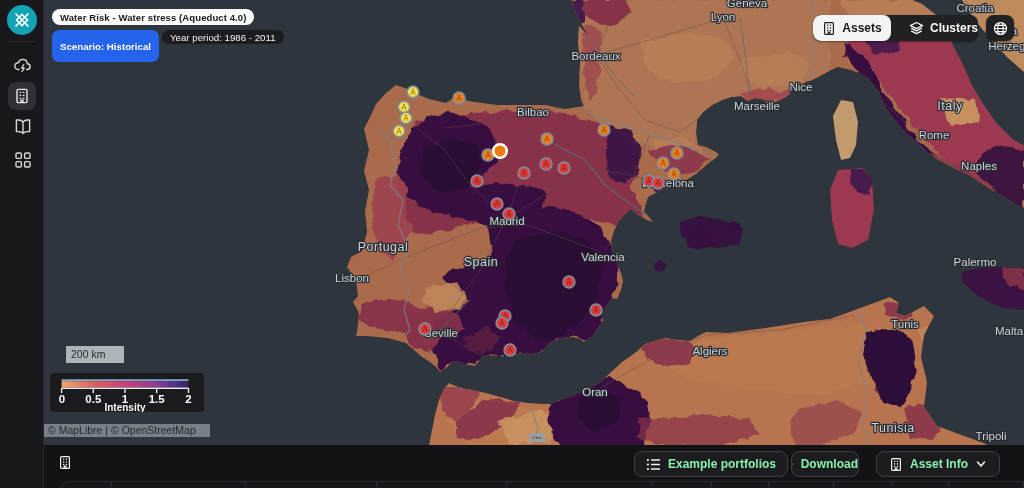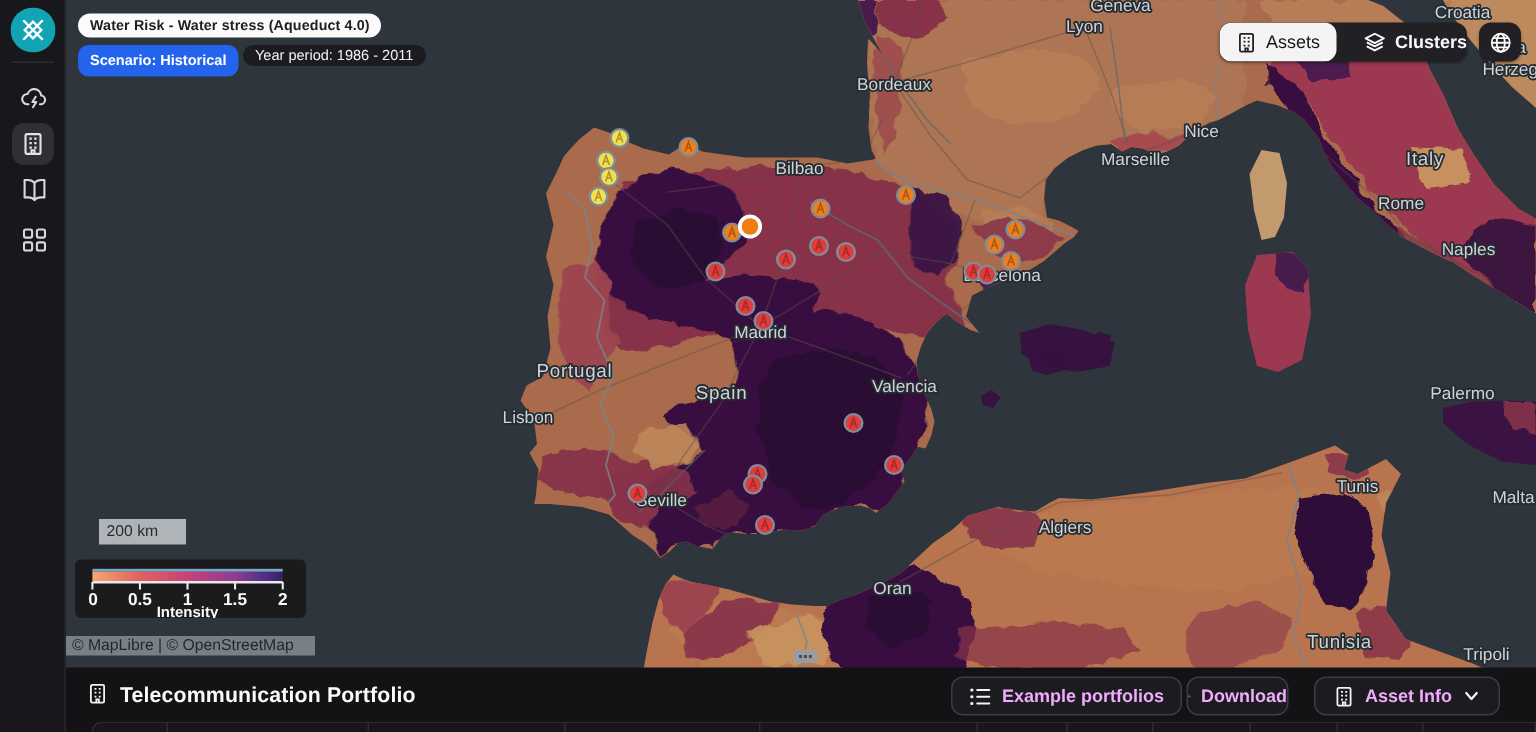--- a/index.html
+++ b/index.html
@@ -2,47 +2,47 @@
 <html><head><meta charset="utf-8">
 <style>
 *{margin:0;padding:0;box-sizing:border-box}
 html,body{width:1024px;height:488px;overflow:hidden;background:#131316;
  font-family:"Liberation Sans",sans-serif;}
 #stage{position:relative;width:1024px;height:488px;overflow:hidden}
 #mapwrap{position:absolute;left:0;top:0;width:1024px;height:446px}
 .pill{position:absolute;display:inline-flex;align-items:center;white-space:nowrap}
 #p1{left:52px;top:9px;height:16px;border-radius:8px;background:#fbfbfc;color:#202024;
  font-size:9.5px;font-weight:700;padding:0 8px;letter-spacing:.1px}
-#p2{left:52px;top:30px;height:21px;border-radius:7px;background:#2463eb;color:#fff;
+#p2{left:52px;top:30px;height:32px;border-radius:7px;background:#2463eb;color:#fff;
  font-size:9.7px;font-weight:700;padding:0 8px}
 #p3{left:162px;top:30px;height:14px;border-radius:7px;background:#1b1b20;color:#f4f4f5;
  font-size:9.7px;font-weight:400;padding:0 8px}
 #seg{position:absolute;left:813px;top:15px;width:165px;height:26px;background:#202025;
  border-radius:8px;display:flex;overflow:hidden;box-shadow:0 1px 2px rgba(0,0,0,.4)}
 #seg .sa{width:78px;height:26px;background:#f4f4f4;color:#18181b;border-radius:8px;
- display:flex;align-items:center;justify-content:center;font-size:12px;font-weight:400;gap:6px}
+ display:flex;align-items:center;justify-content:center;font-size:12px;font-weight:700;gap:6px}
 #seg .sb{flex:1;display:flex;align-items:center;justify-content:flex-end;color:#fafafa;
  font-size:12px;font-weight:700;gap:6px}
 #globe{position:absolute;left:986px;top:15px;width:28px;height:26px;background:#202025;
  border-radius:8px;display:flex;align-items:center;justify-content:center;box-shadow:0 1px 2px rgba(0,0,0,.4)}
 #scalebar{position:absolute;left:66px;top:346px;width:58px;height:17px;
  background:rgba(212,216,220,.78);color:#2a2a2e;font-size:10.5px;line-height:17px;padding-left:5px}
 #legend{position:absolute;left:50px;top:373px;width:154px;height:39px;background:#1b1b1e;
  border-radius:4px}
 #attrib{position:absolute;left:44px;top:424px;height:13px;background:rgba(182,189,196,.55);
  color:#1f262c;font-size:10.5px;line-height:13px;padding:0 14px 0 4px;white-space:nowrap}
 #handle{position:absolute;left:529px;top:433px;width:16px;height:9px;border-radius:2px;
  background:#9b9ba1;display:flex;align-items:center;justify-content:center}
 #sidebar{position:absolute;left:0;top:0;width:44px;height:488px;background:#18181c;
  border-right:1px solid #26262b}
 #panel{position:absolute;left:44px;top:445px;width:980px;height:43px;background:#131316}
 #ptitle{position:absolute;left:80px;top:456px;color:#fafafa;font-size:14.2px;font-weight:700;
  letter-spacing:.1px}
 .pbtn{position:absolute;top:451px;height:26px;background:#1b1b20;border:1px solid #3c3c43;
- border-radius:8px;color:#f0abfc;font-size:12px;font-weight:700;display:flex;
+ border-radius:8px;color:#86efac;font-size:12px;font-weight:700;display:flex;
  align-items:center;justify-content:center;gap:7px}
 #tbl{position:absolute;left:61px;top:481px;width:963px;height:7px;background:#17171b;
  border:1px solid #2b2b31;border-bottom:none;border-radius:7px 0 0 0}
 .tsep{position:absolute;top:482px;width:1px;height:6px;background:#2b2b31}
 </style></head><body>
 <div id="stage">
 
 <svg id="mapwrap" width="1024" height="446" viewBox="0 0 1024 446">
 <defs>
         <clipPath id="lc">
@@ -331,21 +331,20 @@
       <div style="width:10px;height:4px;background-image:radial-gradient(circle,#4a4a4e 1px,transparent 1.1px);background-size:3.3px 3.3px"></div>
     </div>
 <div id="panel"></div>
 <div style="position:absolute;left:58px;top:455px"><svg width="14" height="15" viewBox="0 0 14 15" style="">
         <g fill="none" stroke="#f4f4f5" stroke-width="1.2">
           <rect x="2.6" y="1.6" width="8.8" height="11.8" rx="0.9"></rect>
           <path d="M5,4.2 h1.3 M7.8,4.2 h1.3 M5,6.8 h1.3 M7.8,6.8 h1.3 M5,9.4 h1.3 M7.8,9.4 h1.3"></path>
           <path d="M6.2,13.4 v-2.2 h1.7 v2.2"></path>
         </g>
       </svg></div>
-<div id="ptitle">Telecommunication Portfolio</div>
 <div class="pbtn" style="left:634px;width:154px"><svg width="15" height="15" viewBox="0 0 15 15" style="">
         <g stroke="#f4f4f5" stroke-width="1.4" fill="none" stroke-linecap="round">
           <path d="M5.5,3 h8 M5.5,7.5 h8 M5.5,12 h8"></path>
           <path d="M1.8,3 h0.2 M1.8,7.5 h0.2 M1.8,12 h0.2" stroke-width="2"></path>
         </g>
       </svg>Example portfolios</div>
 <div class="pbtn" style="left:791px;width:68px"><svg width="14" height="14" viewBox="0 0 14 14" style="">
         <g stroke="#f4f4f5" stroke-width="1.3" fill="none" stroke-linecap="round" stroke-linejoin="round">
           <path d="M7,1.5 V8.5 M4,6 L7,9 L10,6"></path>
           <path d="M1.5,9.5 V11.5 a1,1 0 0 0 1,1 H11.5 a1,1 0 0 0 1-1 V9.5"></path>

